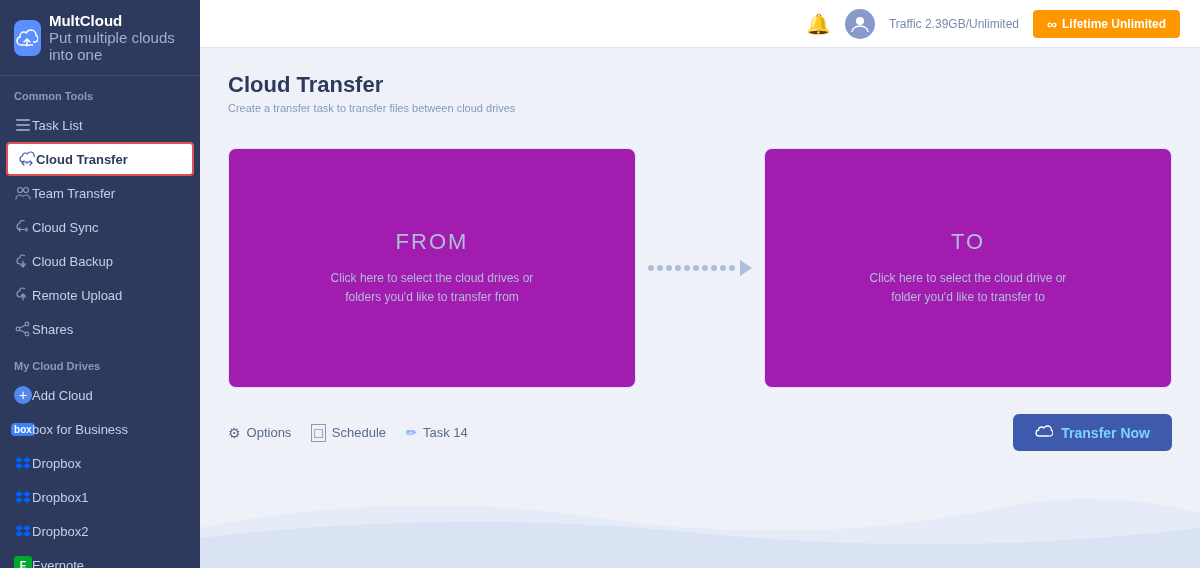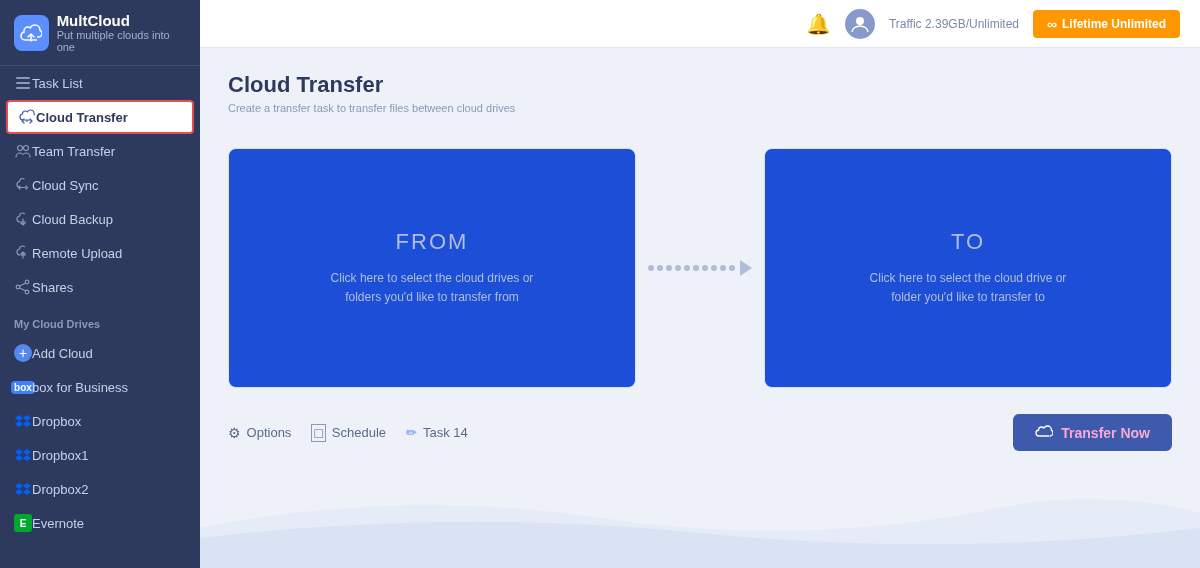--- a/index.html
+++ b/index.html
@@ -32,21 +32,21 @@
       height: 36px;
       background: #5b8fff;
       border-radius: 8px;
       display: flex;
       align-items: center;
       justify-content: center;
       font-size: 18px;
     }
     .logo-text { display: flex; flex-direction: column; }
     .logo-title { font-size: 15px; font-weight: 700; color: #fff; }
-    .logo-subtitle { font-size: 11px; color: #a0b0cc; }
+    .logo-subtitle { font-size: 15px; color: #a0b0cc; }
 
     .section-label {
       font-size: 11px;
       font-weight: 700;
       color: #8899bb;
       padding: 14px 14px 6px 14px;
       text-transform: none;
       letter-spacing: 0;
     }
 
@@ -163,21 +163,21 @@
     
     .transfer-area {
       display: flex;
       align-items: center;
       gap: 0;
       flex: 1;
       max-height: 260px;
     }
     .transfer-box {
       flex: 1;
-      background: #1d4ed8;
+      background: #a21caf;
       border: 1.5px solid #d8e2f0;
       border-radius: 8px;
       display: flex;
       flex-direction: column;
       align-items: center;
       justify-content: center;
       height: 240px;
       cursor: pointer;
     }
     .transfer-box-title {
@@ -239,21 +239,21 @@
       gap: 6px;
       font-size: 13px;
       color: #5a6a8a;
       cursor: pointer;
       background: none;
       border: none;
       padding: 0;
     }
     .transfer-now-btn {
       background: #3d5aad;
-      color: #f9a8d4;
+      color: #7dd3fc;
       border: none;
       border-radius: 6px;
       padding: 10px 22px;
       font-size: 14px;
       font-weight: 600;
       cursor: pointer;
       display: flex;
       align-items: center;
       gap: 8px;
       margin-left: 45px;
@@ -293,20 +293,21 @@
         <path d="M17 16H5C2.8 16 1 14.2 1 12C1 10.1 2.4 8.5 4.2 8.1C4.1 7.7 4 7.4 4 7C4 4.8 5.8 3 8 3C8.9 3 9.7 3.3 10.4 3.8C11.2 2.1 13 1 15 1C17.8 1 20 3.2 20 6C20 6.1 20 6.2 20 6.3C21.2 6.9 22 8.1 22 9.5C22 11.4 20.4 13 18.5 13H17" stroke="#fff" stroke-width="1.5" fill="none"></path>
         <path d="M11 10V17M8 13L11 10L14 13" stroke="#fff" stroke-width="1.5" stroke-linecap="round"></path>
       </svg>
     </div>
     <div class="logo-text">
       <span class="logo-title">MultCloud</span>
       <span class="logo-subtitle">Put multiple clouds into one</span>
     </div>
   </div>
 
+  <div class="section-label">Common Tools</div>
 
   <div class="nav-item">
     <div class="nav-icon">
       <svg width="16" height="16" viewBox="0 0 16 16" fill="none">
         <rect x="1" y="2" width="14" height="2" rx="1" fill="#8899bb"></rect>
         <rect x="1" y="7" width="14" height="2" rx="1" fill="#8899bb"></rect>
         <rect x="1" y="12" width="14" height="2" rx="1" fill="#8899bb"></rect>
       </svg>
     </div>
     <span class="nav-label">Task List</span>

